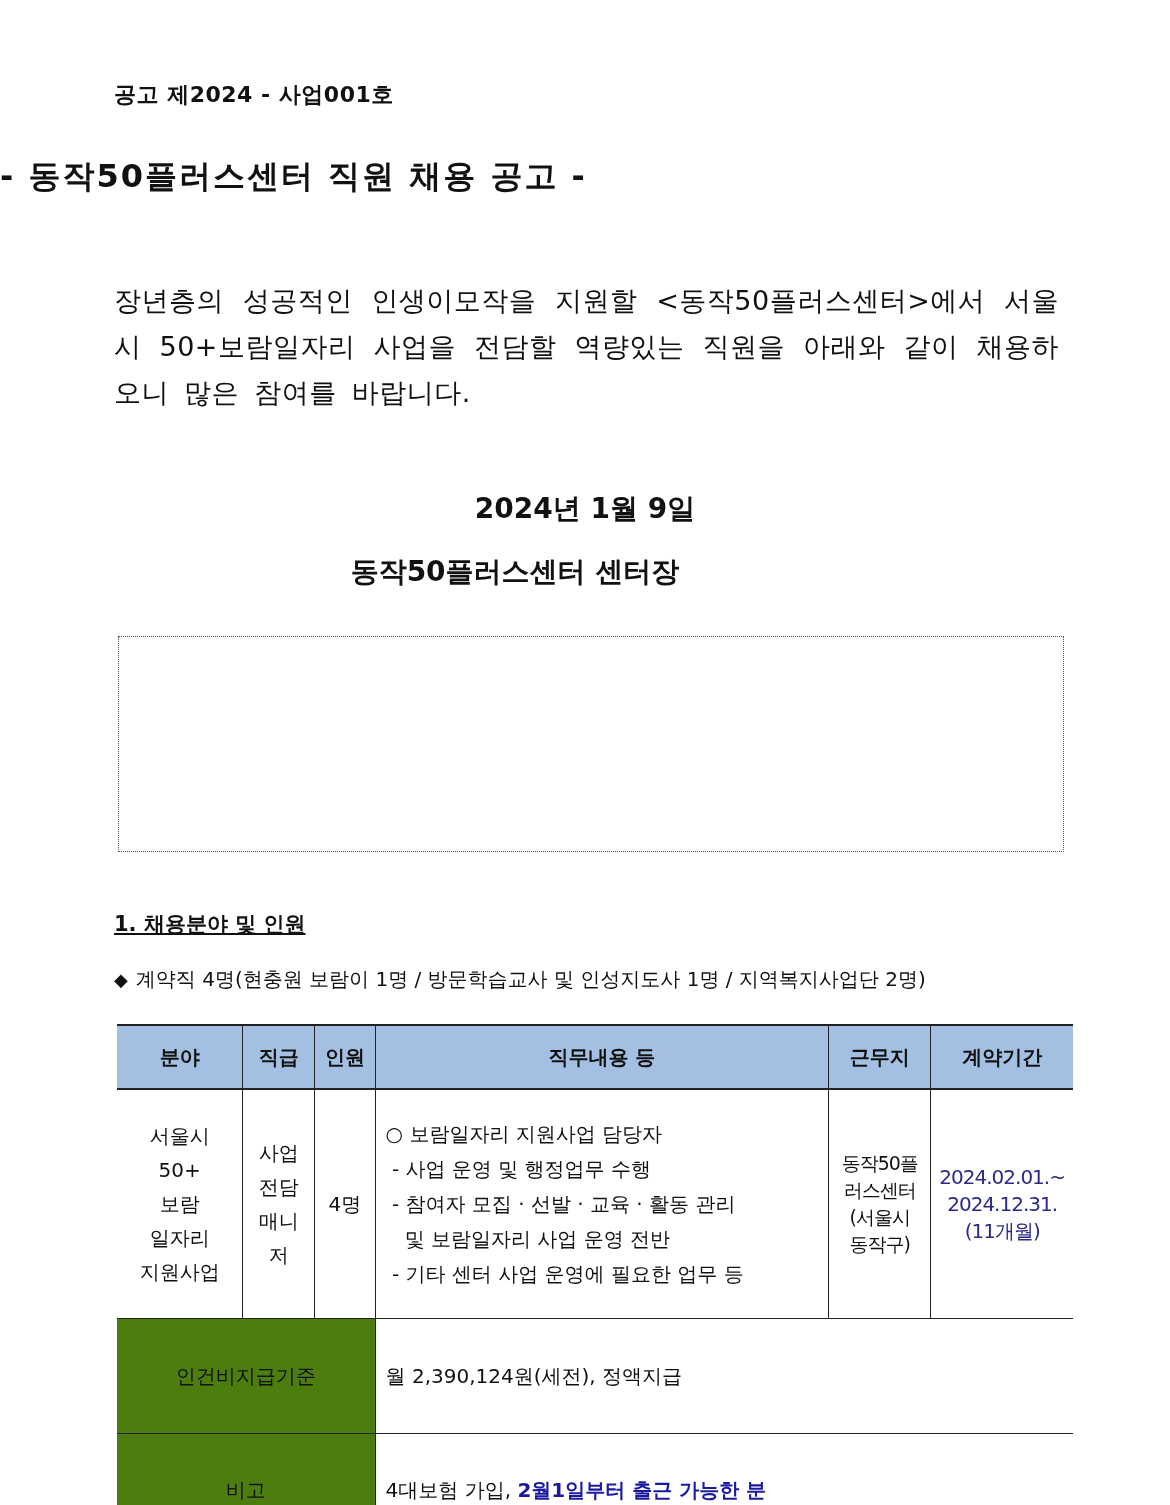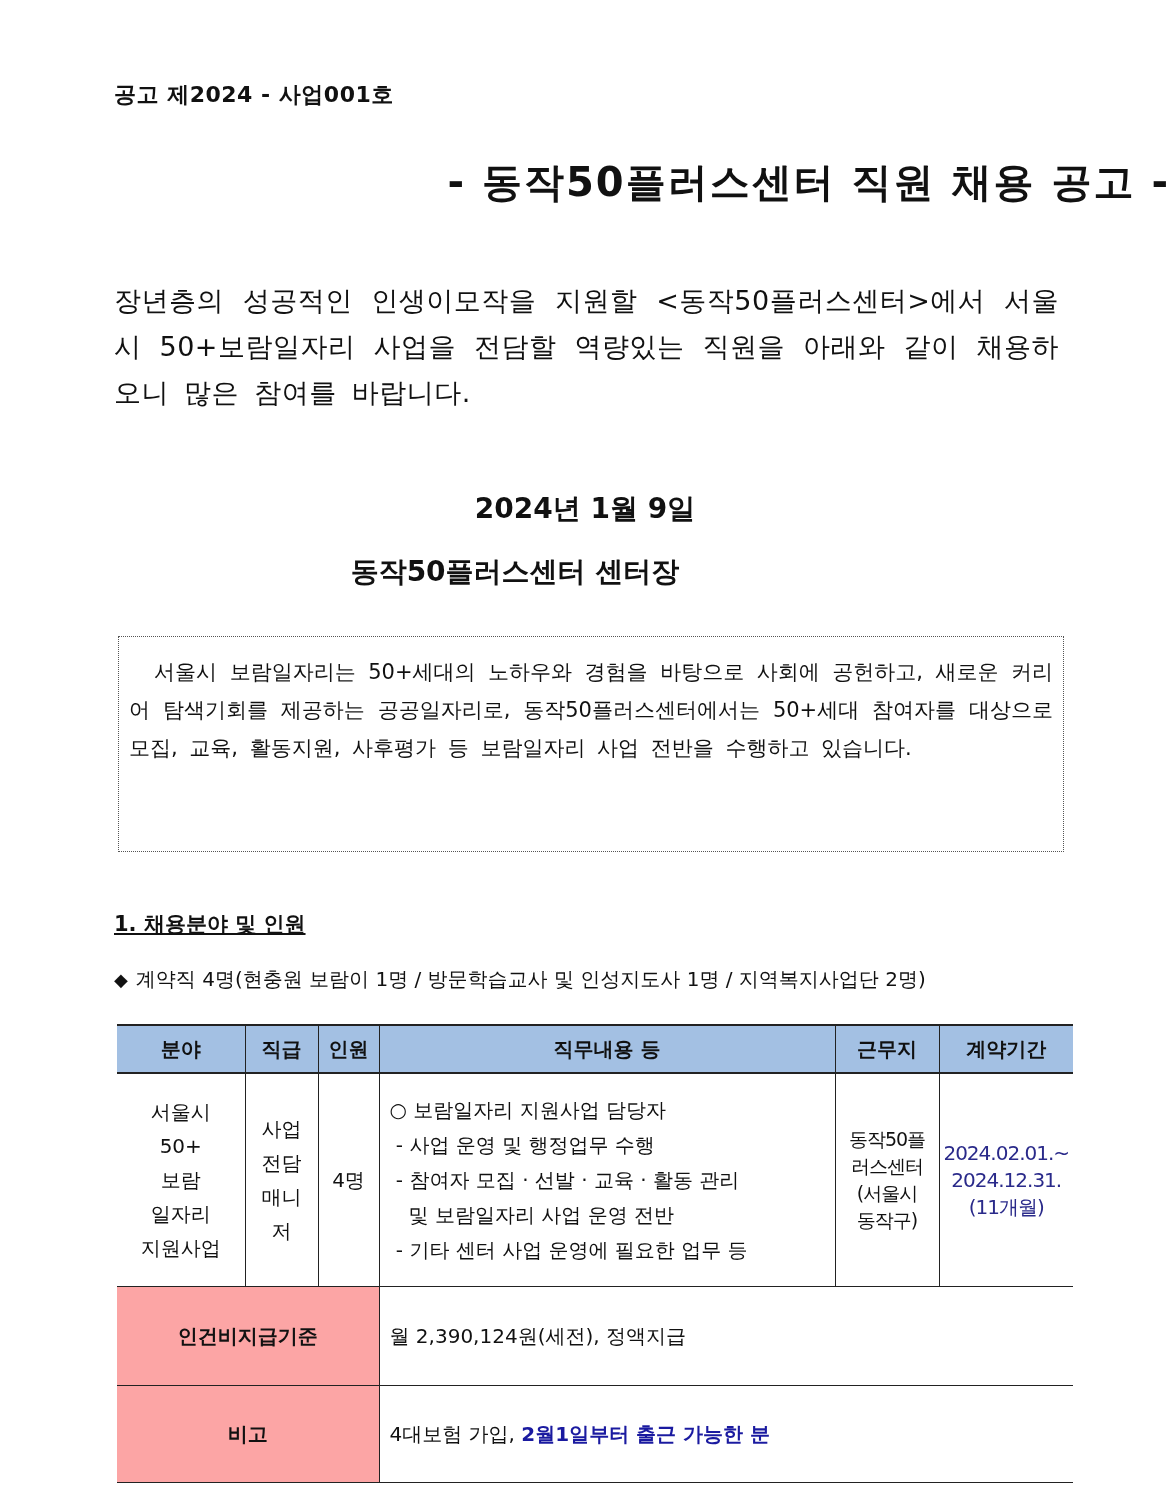--- a/index.html
+++ b/index.html
@@ -2,43 +2,43 @@
 <html><head>
 <meta charset="utf-8">
 <style>
   html, body { margin: 0; padding: 0; background: #ffffff; }
   body {
     width: 1170px; height: 1505px; position: relative; overflow: hidden;
     font-family: "DejaVu Sans", "Liberation Sans", sans-serif; color: #111;
   }
   .abs { position: absolute; }
   .notice-no { left: 114px; top: 80px; font-size: 22px; font-weight: bold; letter-spacing: 0.5px; }
-  .title { left: 0; width: 1170px; top: 155px; text-align: right; font-size: 40px; font-weight: bold; letter-spacing: 2px; }
+  .title { left: 0; width: 1170px; top: 155px; text-align: left; font-size: 32px; font-weight: bold; letter-spacing: 2px; }
   .intro { left: 114px; top: 278px; width: 945px; font-size: 27px; line-height: 46px; text-align: justify; text-align-last: left; letter-spacing: 0.5px; word-spacing: 6px; }
   .date { left: 0; width: 1170px; top: 490px; text-align: center; font-size: 28px; font-weight: bold; }
   .signer { left: 0; width: 1030px; top: 553px; text-align: center; font-size: 28px; font-weight: bold; }
   .infobox {
     left: 118px; top: 636px; width: 946px; height: 216px; box-sizing: border-box;
     border: 1px dotted #555; padding: 14px 10px 0 10px;
   }
   .infobox .head { font-size: 21px; font-weight: bold; margin-left: 10px; line-height: 30px; }
   .infobox .body { font-size: 21px; line-height: 38px; text-align: justify; text-align-last: left; word-spacing: 5px; margin-top: 2px; }
   .sec1 { left: 114px; top: 910px; font-size: 21px; font-weight: bold; text-decoration: underline; }
   .sub1 { left: 114px; top: 966px; font-size: 20px; font-weight: normal; }
   .sub1 .diamond { font-size: 18px; margin-right: 8px; }
 
   table.jobs {
     position: absolute; left: 117px; top: 1024px; width: 956px;
     border-collapse: collapse; font-size: 20px;
   }
-  table.jobs th, table.jobs td { border: 1px solid #222; text-align: center; vertical-align: middle; padding: 0; }
+  table.jobs th, table.jobs td { border: 1px solid #222; text-align: center; vertical-align: middle; padding: 8px; }
   table.jobs tr > *:first-child { border-left: none; }
   table.jobs tr > *:last-child { border-right: none; }
   table.jobs th { background: #a3c0e3; height: 46px; font-weight: bold; font-size: 20px; border-top: 2px solid #222; border-bottom: 2px solid #222; }
-  .blue-cell { background: #fca5a5; font-weight: bold; }
+  .blue-cell { background: #4d7c0f; font-weight: normal; }
   .row-main td { height: 212px; }
   .stack { line-height: 34px; }
   .duties { text-align: left !important; padding-left: 10px !important; font-size: 20px; line-height: 35px; }
   .duties div { white-space: pre; }
   .work-place { font-size: 19px; line-height: 27px; letter-spacing: -1px; }
   .period { color: #2a2a8a; font-size: 20px; line-height: 27px; letter-spacing: -1px; }
   .row-pay td { height: 98px; }
   .row-note td { height: 96px; border-bottom: 2px solid #555; }
   .left-text { text-align: left !important; padding-left: 10px !important; }
   .hl { color: #1a1aa0; font-weight: bold; }
@@ -46,21 +46,20 @@
 </head>
 <body>
 
 <div class="abs notice-no">공고 제2024 - 사업001호</div>
 <div class="abs title">- 동작50플러스센터 직원 채용 공고 -</div>
 <div class="abs intro">장년층의 성공적인 인생이모작을 지원할 &lt;동작50플러스센터&gt;에서 서울시 50+보람일자리 사업을 전담할 역량있는 직원을 아래와 같이 채용하오니 많은 참여를 바랍니다.</div>
 <div class="abs date">2024년 1월 9일</div>
 <div class="abs signer">동작50플러스센터 센터장</div>
 
 <div class="abs infobox">
-  <div class="body">&nbsp;&nbsp;<span>서울시 보람일자리는 50+세대의 노하우와 경험을 바탕으로 사회에 공헌하고, 새로운 커리어 탐색기회를 제공하는 공공일자리로, 동작50플러스센터에서는 50+세대 참여자를 대상으로 모집, 교육, 활동지원, 사후평가 등 보람일자리 사업 전반을 수행하고 있습니다.</span></div>
 </div>
 
 <div class="abs sec1">1. 채용분야 및 인원</div>
 <div class="abs sub1">
   <span class="diamond">◆</span><span>계약직 4명(현충원 보람이 1명 / 방문학습교사 및 인성지도사 1명 / 지역복지사업단 2명)</span>
 </div>
 
 <table class="jobs">
   <colgroup>
     <col style="width:128px">

